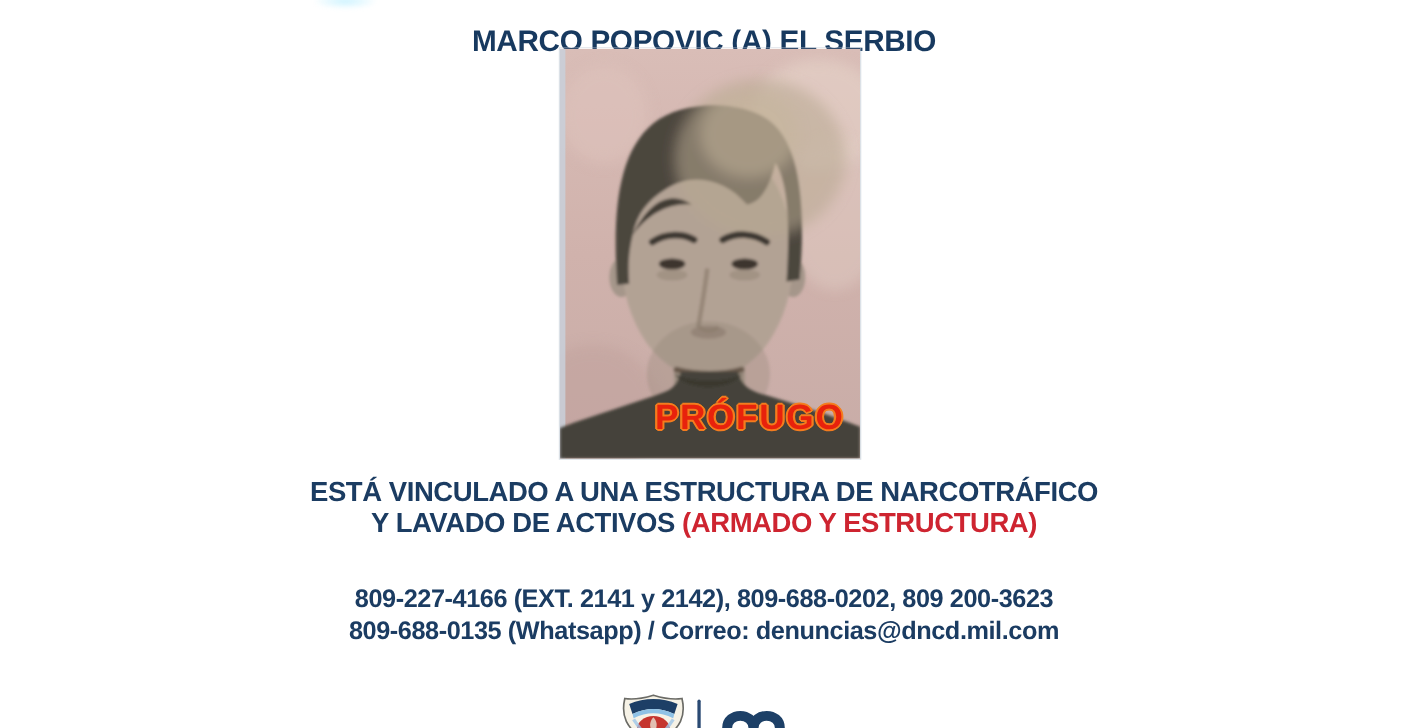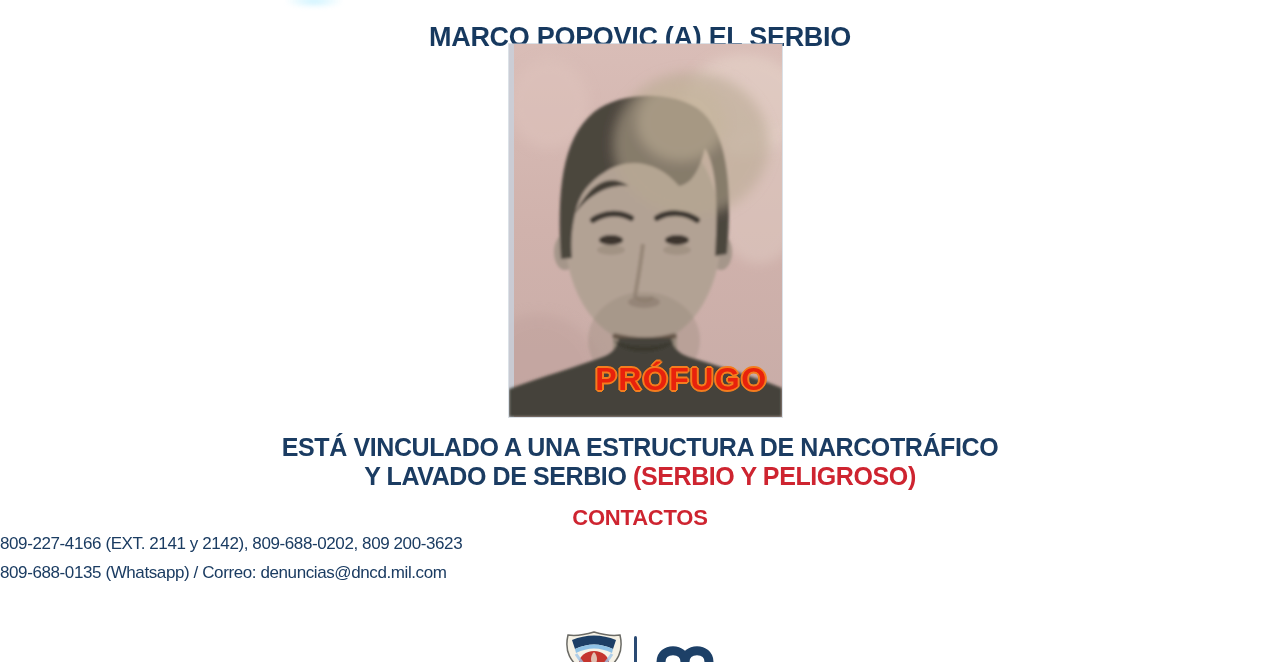--- a/index.html
+++ b/index.html
@@ -55,22 +55,23 @@
   .statement .red { color:#ce2430; }
   .contacts-heading {
     position:absolute; left:0; top:506px; width:100%;
     text-align:center;
     font-size:22px; line-height:24px;
     font-weight:800; letter-spacing:-0.2px;
     color:#ce2430;
   }
   .contacts {
     position:absolute; left:0; top:530px; width:100%;
-    font-size:17px; line-height:28.5px;
-    font-weight:400; letter-spacing:-0.4px;
+    text-align:center;
+    font-size:23px; line-height:28.5px;
+    font-weight:700; letter-spacing:-0.4px;
     color:#1b3c62;
   }
   .footer {
     position:absolute; left:0; top:628px; width:100%; height:34px;
   }
   .crest { position:absolute; left:562px; top:2px; }
   .footer-divider {
     position:absolute; left:634px; top:8px; width:3px; height:30px;
     background:#2a4a73; border-radius:2px;
   }
@@ -146,24 +147,23 @@
         <path d="M0,373 L0,345 C35,332 70,322 96,312 C106,308 108,300 110,294
                  L162,294 C164,302 168,309 180,313 C210,322 245,333 273,344 L273,373 Z" fill="#45433a"></path>
         <path d="M104,296 C116,312 154,312 166,296 C154,304 118,304 104,296 Z" fill="#3a382f"></path>
       </g>
     </svg>
     <div class="profugo">PRÓFUGO</div>
   </div>
 
   <div class="statement">
     <div>ESTÁ VINCULADO A UNA ESTRUCTURA DE NARCOTRÁFICO</div>
-    <div><span>Y LAVADO DE SERBIO</span>&nbsp;<span class="red">(SERBIO Y PELIGROSO)</span></div>
+    <div><span>Y LAVADO DE ACTIVOS</span>&nbsp;<span class="red">(ARMADO Y ESTRUCTURA)</span></div>
   </div>
 
-  <div class="contacts-heading">CONTACTOS</div>
 
   <div class="contacts">
     <div>809-227-4166 (EXT. 2141 y 2142), 809-688-0202, 809 200-3623</div>
     <div>809-688-0135 (Whatsapp) / Correo: denuncias@dncd.mil.com</div>
   </div>
 
   <div class="footer">
     <svg class="crest" width="64" height="46" viewBox="0 0 64 46">
       <path d="M32,2 C42,5 52,6 58,5 C61,18 60,34 32,46 C4,34 3,18 6,5 C12,6 22,5 32,2 Z" fill="#f6f2e6" stroke="#6b6b66" stroke-width="1.5"></path>
       <path d="M10,10 C24,4 40,4 54,10 L51,19 C38,13 26,13 13,19 Z" fill="#1d3f66"></path>

